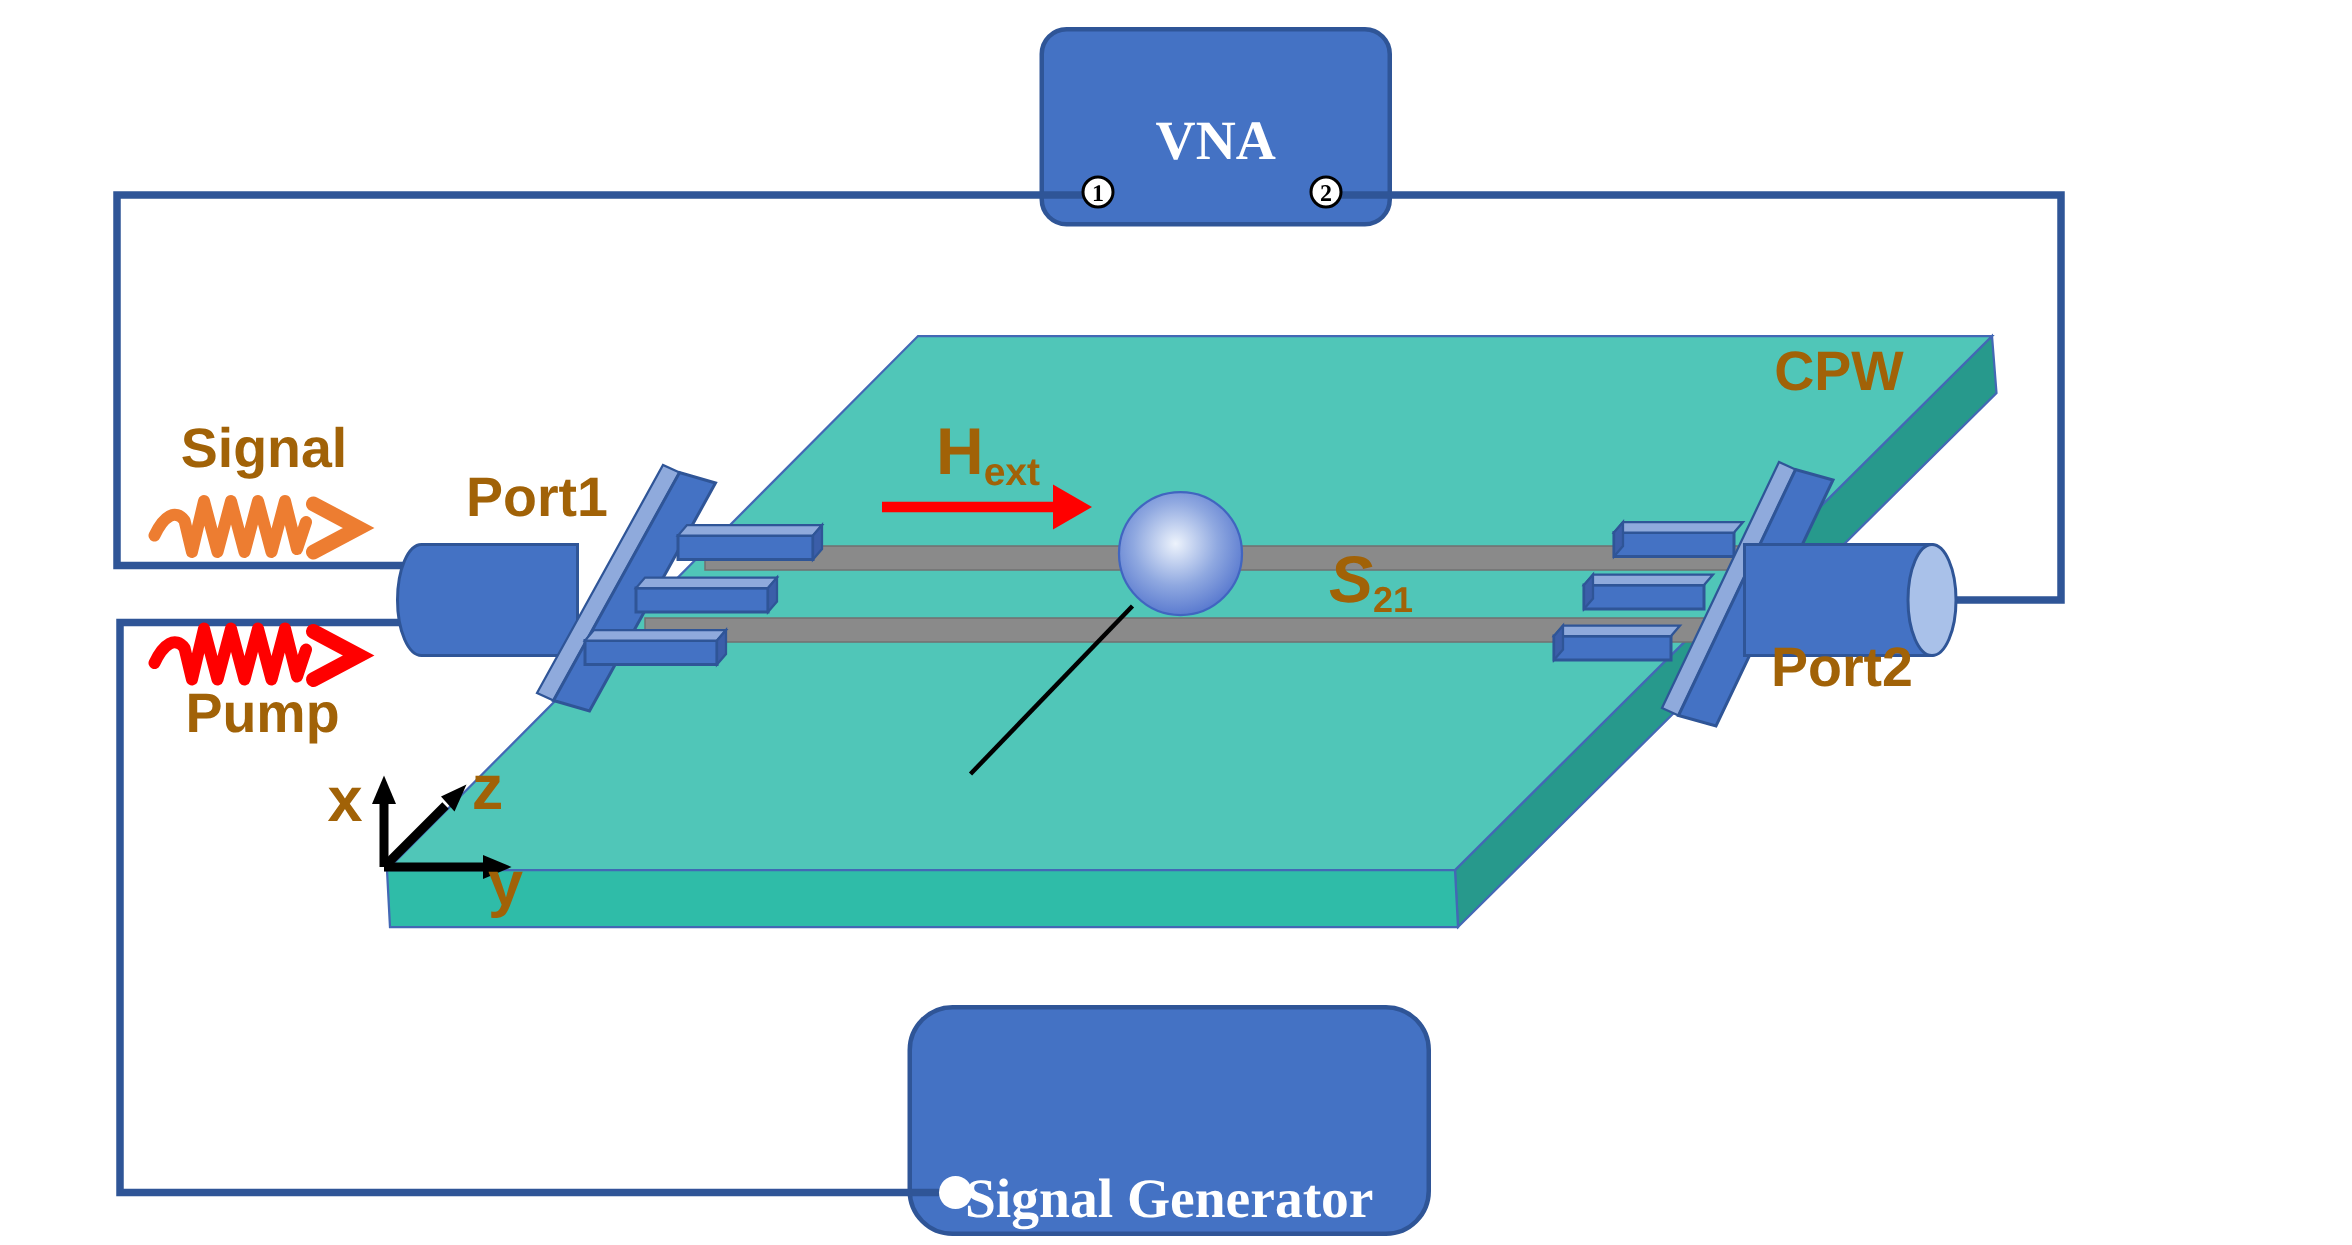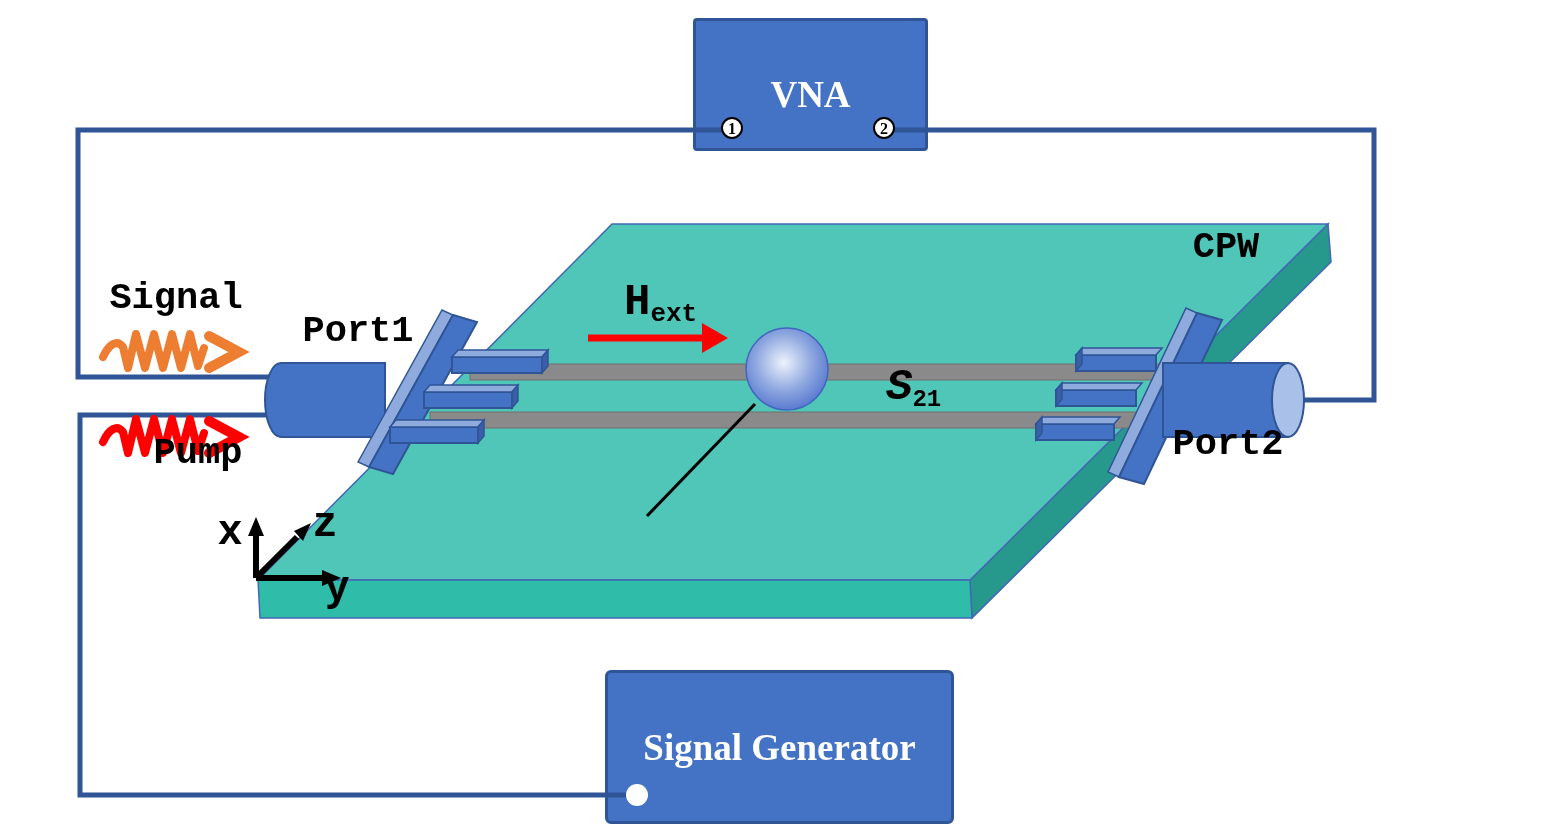--- a/index.html
+++ b/index.html
@@ -1,23 +1,23 @@
 <!DOCTYPE html>
 <html style="--c-wire: #2F5597; --c-box_fill: #4472C4; --c-box_border: #2F5597; --c-board_top: #50C6B8; --c-board_front: #2FBCA8; --c-board_side: #27998C; --c-board_edge: #4368B5; --c-connector: #4472C4; --c-connector_dark: #2F5597; --c-connector_light: #8FAADC; --c-connector_end: #3B5EA9; --c-cap: #A9C1E9; --c-trace: #8A8A8A; --c-trace_edge: #707070; --c-probe: #ED7D31; --c-pump: #FF0000; --c-field: #FF0000; --c-sphere_hi: #EDF3FC; --c-sphere_mid: #8FA8E0; --c-sphere_lo: #5374CD; --c-sphere_edge: #4165C0;"><head>
 <meta charset="utf-8">
 <style>
   html,body{margin:0;padding:0;background:#fff;}
   .canvas{position:relative;width:1568px;height:830px;background:#fff;overflow:hidden;
           font-family:"Liberation Serif",serif;}
   
   .box{position:absolute;z-index:1;background:var(--c-box_fill);border:3px solid var(--c-box_border);
        display:flex;align-items:center;justify-content:center;color:#fff;font-weight:700;}
-  .box.vna{left:693px;top:18px;width:235px;height:133px;border-radius:4px;font-size:37px;
+  .box.vna{left:693px;top:18px;width:235px;height:133px;border-radius:18px;font-size:37px;
            align-items:flex-start;padding-top:52px;box-sizing:border-box;}
-  .box.sg{left:605px;top:670px;width:343px;height:148px;border-radius:6px;font-size:37px;}
+  .box.sg{left:605px;top:670px;width:343px;height:148px;border-radius:30px;font-size:37px;align-items:flex-end;}
   svg.diagram{position:absolute;left:0;top:0;z-index:2;}
   
   .wire{fill:none;stroke:var(--c-wire);stroke-width:5;}
   .face-top{fill:var(--c-board_top);stroke:var(--c-board_edge);stroke-width:1.5;}
   .face-front{fill:var(--c-board_front);stroke:var(--c-board_edge);stroke-width:1.5;}
   .face-side{fill:var(--c-board_side);stroke:var(--c-board_edge);stroke-width:1.5;}
   .trace{fill:var(--c-trace);stroke:var(--c-trace_edge);stroke-width:1;}
   .conn{fill:var(--c-connector);stroke:var(--c-connector_dark);stroke-width:2;}
   .conn-light{fill:var(--c-connector_light);stroke:var(--c-connector_dark);stroke-width:1.5;}
   .conn-end{fill:var(--c-connector_end);stroke:var(--c-connector_dark);stroke-width:1.5;}
@@ -30,22 +30,22 @@
   .chev.pump{stroke:var(--c-pump);}
   .field-line{stroke:var(--c-field);stroke-width:7;}
   .field-head{fill:var(--c-field);}
   .axis{stroke:#000;stroke-width:6;fill:none;}
   .axis-head{fill:#000;}
   .leader{stroke:#000;stroke-width:3;}
   .terminal{fill:#fff;stroke:#000;stroke-width:2;}
   .terminal.plain{stroke:none;}
   .terminal-num{font:700 16px "Liberation Serif",serif;fill:#000;text-anchor:middle;}
   
-  .lbl{position:absolute;z-index:3;color:#000000;font-weight:700;white-space:nowrap;line-height:1;
-       font-family:Liberation Mono, monospace;}
+  .lbl{position:absolute;z-index:3;color:#a16207;font-weight:700;white-space:nowrap;line-height:1;
+       font-family:Liberation Sans, sans-serif;}
   .ctr{transform:translateX(-50%);}
   .f37{font-size:37px;}
   .f42{font-size:42px;}
   .f44{font-size:44px;}
   .ital{font-style:italic;}
   .subsc{font-size:26px;vertical-align:-7px;font-style:normal;}
   .subsc.small{font-size:24px;margin-top:24px;}
 </style>
 </head>
 <body>
@@ -155,21 +155,21 @@
       <text class="terminal-num" x="732" y="134">1</text>
     </g>
     <g>
       <circle class="terminal" cx="884" cy="128" r="10"></circle>
       <text class="terminal-num" x="884" y="134">2</text>
     </g>
     <circle class="terminal plain" cx="637" cy="795" r="11"></circle>
   </svg>
 
   <div class="lbl f37 ctr" style="left:176px;top:280px;">Signal</div>
-  <div class="lbl f37 ctr" style="left:175px;top:435px;margin-left:23px;">Pump</div>
+  <div class="lbl f37 ctr" style="left:175px;top:457px;">Pump</div>
   <div class="lbl f37 ctr" style="left:358px;top:313px;">Port1</div>
   <div class="lbl f37 ctr" style="left:1228px;top:426px;">Port2</div>
   <div class="lbl f37 ctr" style="left:1226px;top:229px;">CPW</div>
 
   <div class="lbl f44" style="left:624px;top:280px;"><span>H</span><span class="subsc">ext</span></div>
 
   <div class="lbl f44" style="left:886px;top:365px;"><span class="ital">S</span><span class="subsc small">21</span></div>
 
   <div class="lbl f42 ctr" style="left:230px;top:512px;">x</div>
   <div class="lbl f42 ctr" style="left:337px;top:568px;">y</div>

